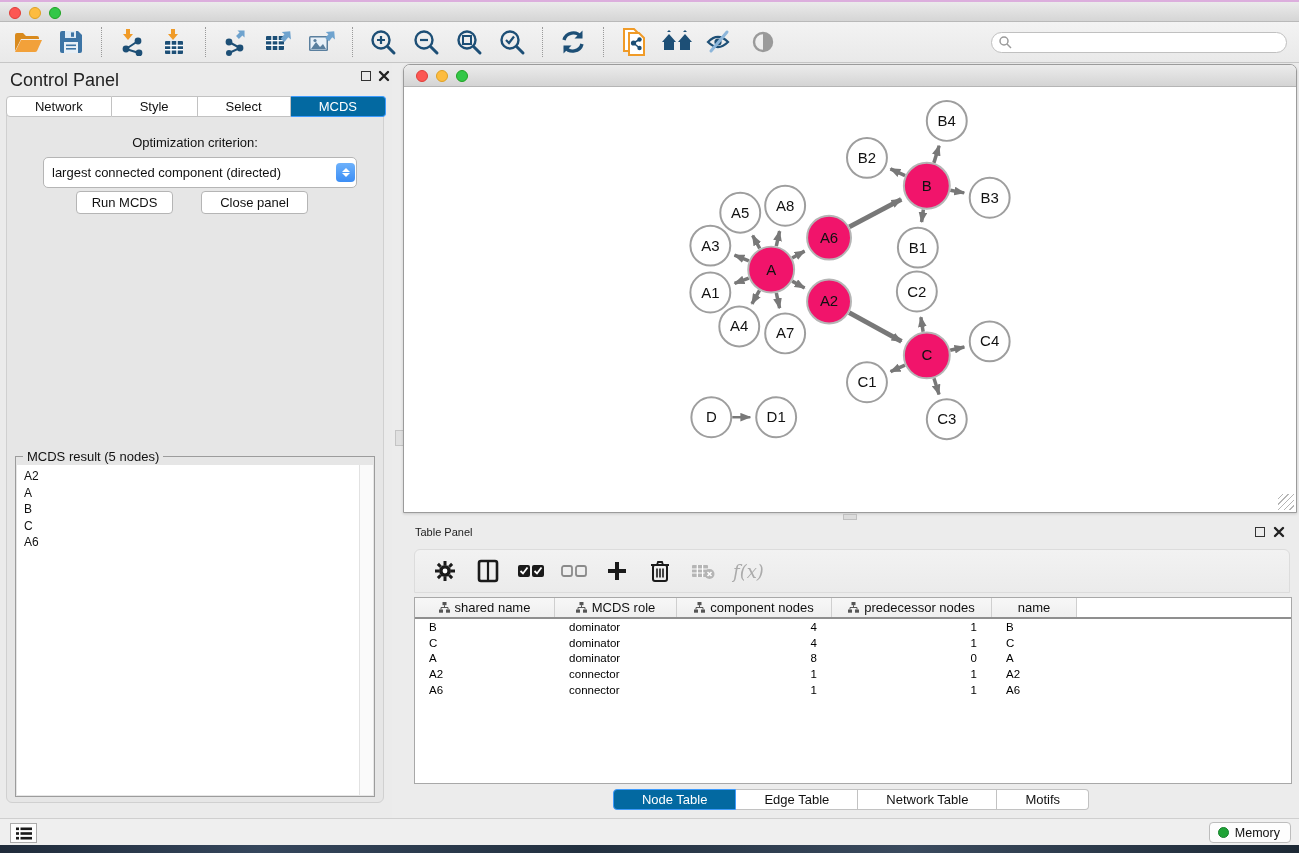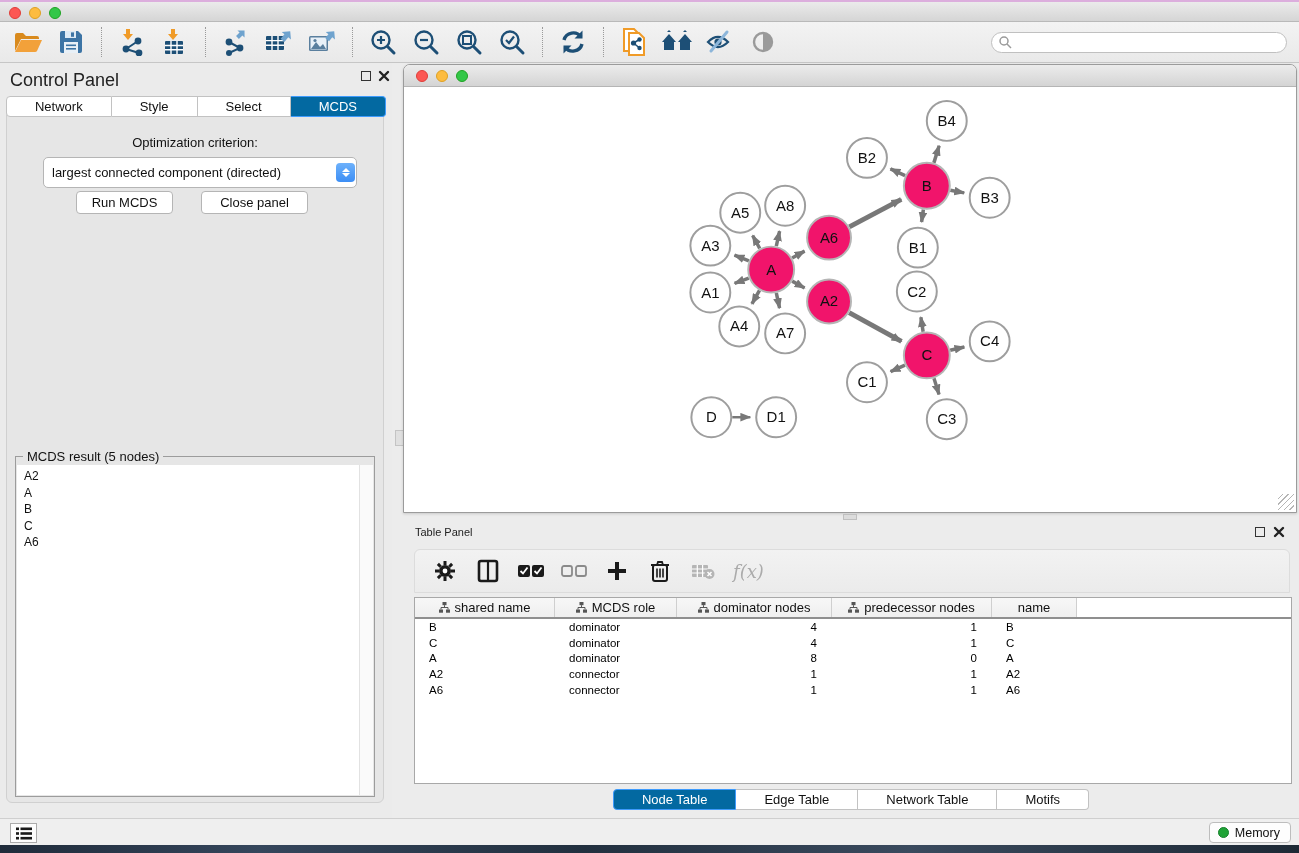--- a/index.html
+++ b/index.html
@@ -486,21 +486,21 @@
           </svg>
           <span>MCDS role</span>
         </div>
         <div class="gt-hcell" style="width: 155px;">
           <svg width="11" height="11" viewBox="0 0 11 11">
             <rect x="3.5" y="0" width="4" height="3.2" fill="#555"></rect>
             <rect x="0" y="7.5" width="4" height="3.2" fill="#555"></rect>
             <rect x="7" y="7.5" width="4" height="3.2" fill="#555"></rect>
             <path d="M5.5 3.2 v2 M2 7.5 v-2 h7 v2" stroke="#555" fill="none" stroke-width="1"></path>
           </svg>
-          <span>dominator nodes</span>
+          <span>component nodes</span>
         </div>
         <div class="gt-hcell" style="width: 160px;">
           <svg width="11" height="11" viewBox="0 0 11 11">
             <rect x="3.5" y="0" width="4" height="3.2" fill="#555"></rect>
             <rect x="0" y="7.5" width="4" height="3.2" fill="#555"></rect>
             <rect x="7" y="7.5" width="4" height="3.2" fill="#555"></rect>
             <path d="M5.5 3.2 v2 M2 7.5 v-2 h7 v2" stroke="#555" fill="none" stroke-width="1"></path>
           </svg>
           <span>predecessor nodes</span>
         </div>

